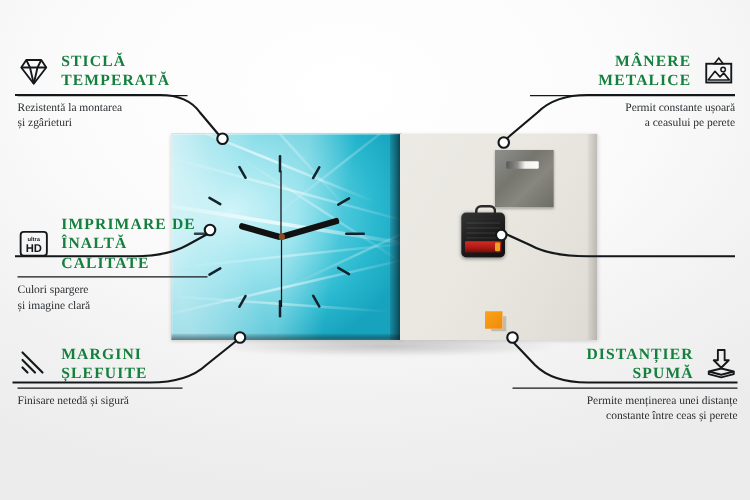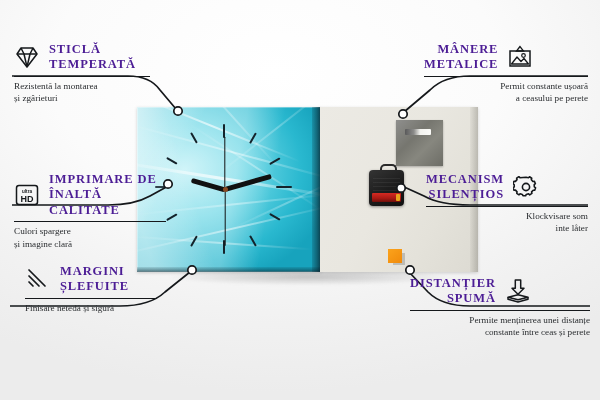--- a/index.html
+++ b/index.html
@@ -83,23 +83,23 @@
     position:absolute;left:68px;top:142px;width:14px;height:14px;
     background:linear-gradient(140deg,#fba31c 0%,#f08a0a 100%);
     box-shadow:4px 3px 0 -1px rgba(100,98,92,.30);
   }
 
   
   .callout{position:absolute;}
   .c-left{text-align:left;}
   .c-right{text-align:right;}
   .head{display:flex;align-items:center;gap:9px;}
-  .c-right .head{}
+  .c-right .head{justify-content:flex-end;}
   .title{
-    font-size:12.5px;font-weight:700;letter-spacing:.9px;color:#4c1d95;
+    font-size:12.5px;font-weight:700;letter-spacing:.9px;color:#15803d;
     line-height:1.22;text-transform:uppercase;white-space:pre-line;
   }
   .rule{height:1.6px;background:#15181b;margin-top:3px;}
   .desc{
     font-size:9.2px;color:#2a2d30;line-height:1.34;margin-top:3px;white-space:pre-line;
   }
   .ico{width:26px;height:26px;flex:0 0 26px;display:block;}
 
   
   svg.leaders{position:absolute;inset:0;width:600px;height:400px;pointer-events:none;}
@@ -205,21 +205,21 @@
         <text x="13" y="19.6" text-anchor="middle" font-family="Liberation Sans, sans-serif" font-size="9" font-weight="700" fill="#15181b">HD</text>
       </svg>
       <div class="title">IMPRIMARE DE
 ÎNALTĂ CALITATE</div>
     </div>
     <div class="rule"></div>
     <div class="desc">Culori spargere
 și imagine clară</div>
   </div>
 
-  <div class="callout c-left" style="left:14px;top:264px;width:132px;margin-left:11px;">
+  <div class="callout c-left" style="left:14px;top:276px;width:132px;">
     <div class="head">
       <svg class="ico" viewBox="0 0 26 26">
         <g stroke="#15181b" stroke-width="1.7" fill="none" stroke-linecap="round">
           <path d="M4 4 L20 20"></path>
             <path d="M4 10 L14 20"></path>
             <path d="M4 16 L8 20"></path>
         </g>
       </svg>
       <div class="title">MARGINI
 ȘLEFUITE</div>
@@ -237,35 +237,20 @@
         <rect x="3" y="7" width="20" height="15" fill="none" stroke="#15181b" stroke-width="1.5"></rect>
         <path d="M4.5 20 L10 13 L14 17.5 L17 14.5 L21.5 20 Z" fill="none" stroke="#15181b" stroke-width="1.3" stroke-linejoin="round"></path>
         <circle cx="16.5" cy="11.5" r="1.8" fill="none" stroke="#15181b" stroke-width="1.2"></circle>
       </svg>
     </div>
     <div class="rule"></div>
     <div class="desc">Permit constante ușoară
 a ceasului pe perete</div>
   </div>
 
-  <div class="callout c-right" style="right:12px;top:172px;width:162px;">
-    <div class="head">
-      <div class="title">MECANISM
-SILENȚIOS</div>
-      <svg class="ico" viewBox="0 0 26 26">
-        <g fill="none" stroke="#15181b" stroke-width="1.6" stroke-linejoin="round">
-          <path d="M13 3.2 l2.4 .55 1.1 -1.0 2.2 1.5 -.35 1.45 1.55 1.75 1.5 -.2 1.0 2.45 -1.2 .95 .15 2.3 1.25 .85 -.9 2.5 -1.5 -.1 -1.6 1.7 .3 1.45 -2.2 1.5 -1.15 -1.0 -2.3 .6 -.65 1.35 -2.65 0 -.6 -1.4 -2.3 -.6 -1.1 1.0 -2.2 -1.5 .3 -1.45 -1.55 -1.7 -1.5 .1 -.95 -2.5 1.25 -.9 -.15 -2.3 -1.2 -.9 1.0 -2.45 1.5 .2 1.55 -1.75 -.35 -1.45 2.2 -1.5 1.1 1.0 z"></path>
-          <circle cx="13" cy="13" r="3.6"></circle>
-        </g>
-      </svg>
-    </div>
-    <div class="rule"></div>
-    <div class="desc">Klockvisare som
-inte låter</div>
-  </div>
 
   <div class="callout c-right" style="right:10px;top:276px;width:180px;">
     <div class="head">
       <div class="title">DISTANȚIER
 SPUMĂ</div>
       <svg class="ico" viewBox="0 0 26 26">
         <g fill="none" stroke="#15181b" stroke-width="1.5" stroke-linejoin="round">
           <path d="M10.3 2 h5.4 v8.2 h3.3 L13 16.2 L7 10.2 h3.3 z"></path>
           <path d="M13 16.8 L23 19.2 L13 21.8 L3 19.2 Z"></path>
           <path d="M3 19.2 v2.1 L13 23.9 L23 21.3 v-2.1"></path>

